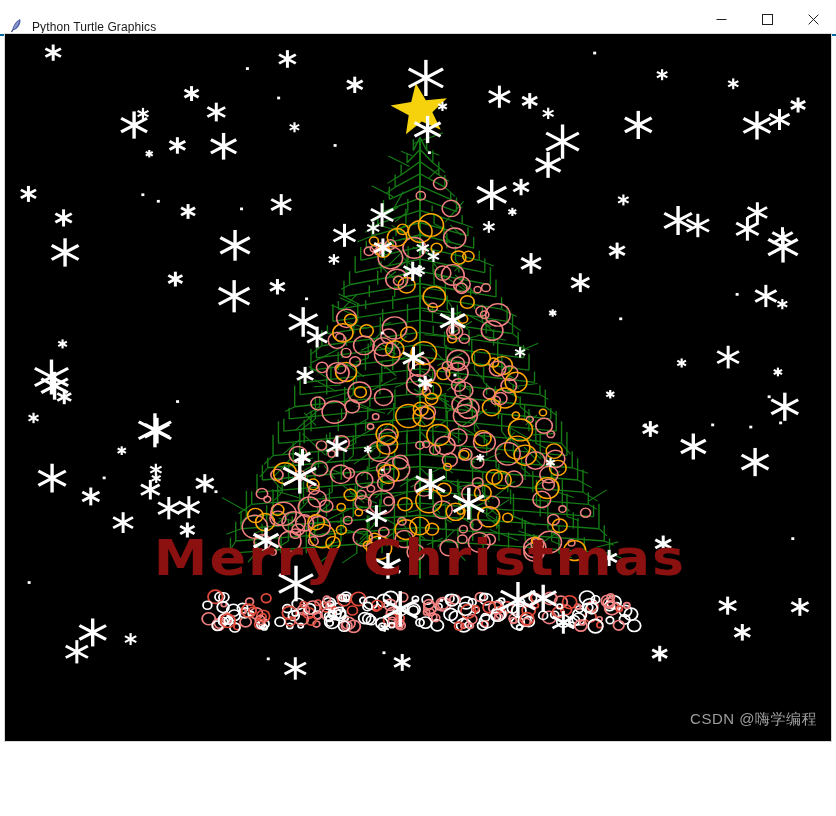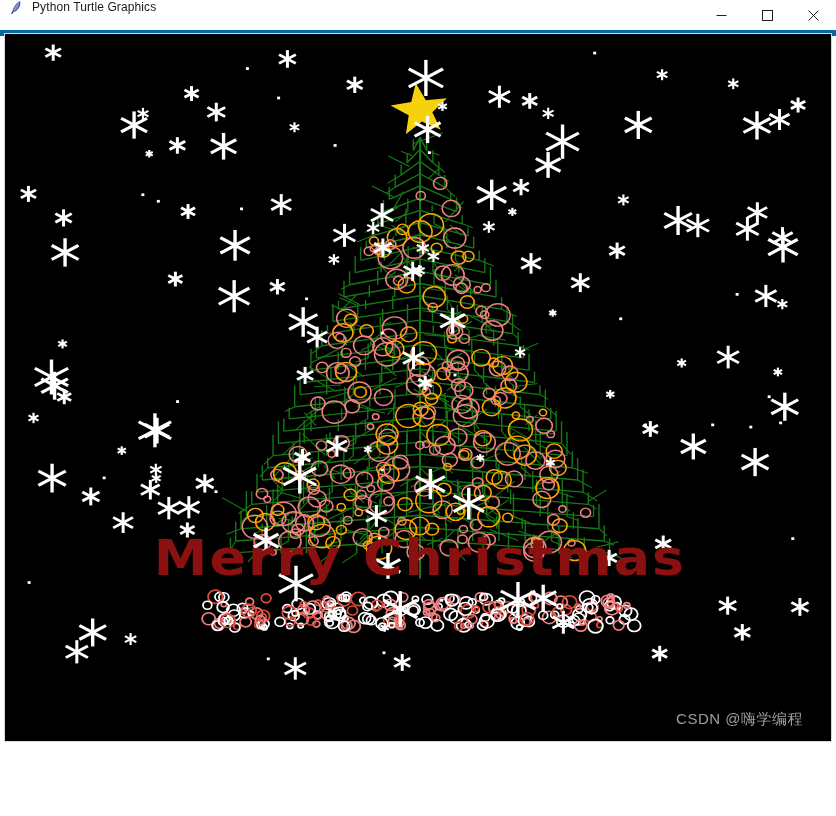--- a/index.html
+++ b/index.html
@@ -15,23 +15,23 @@
     overflow: hidden;
     background: #ffffff;
   }
   
   #title-bar {
     position: absolute;
     left: 0; top: 0;
     width: 836px;
     height: 36px;
     background: #ffffff;
-    border-bottom: 6px solid #0369a1;
+    border-bottom: 2px solid #0369a1;
     display: flex;
-    align-items: flex-start;
+    align-items: flex-end;
     box-sizing: border-box;
   }
   #app-icon {
     width: 16px; height: 16px;
     margin-left: 8px; margin-right: 8px;
     flex: 0 0 auto;
     display: block;
   }
   #window-title {
     font-size: 12px;
@@ -69,21 +69,21 @@
   }
   #scene {
     position: absolute;
     left: 0; top: 0;
     width: 100%;
     height: 100%;
     display: block;
   }
   #watermark {
     position: absolute;
-    right: 28px;
+    right: 14px;
     bottom: 12px;
     font-size: 15px;
     color: #b9b9b9;
     opacity: .85;
     letter-spacing: .5px;
     white-space: nowrap;
     pointer-events: none;
   }
   .merry-text {
     font-family: "DejaVu Sans", sans-serif;

